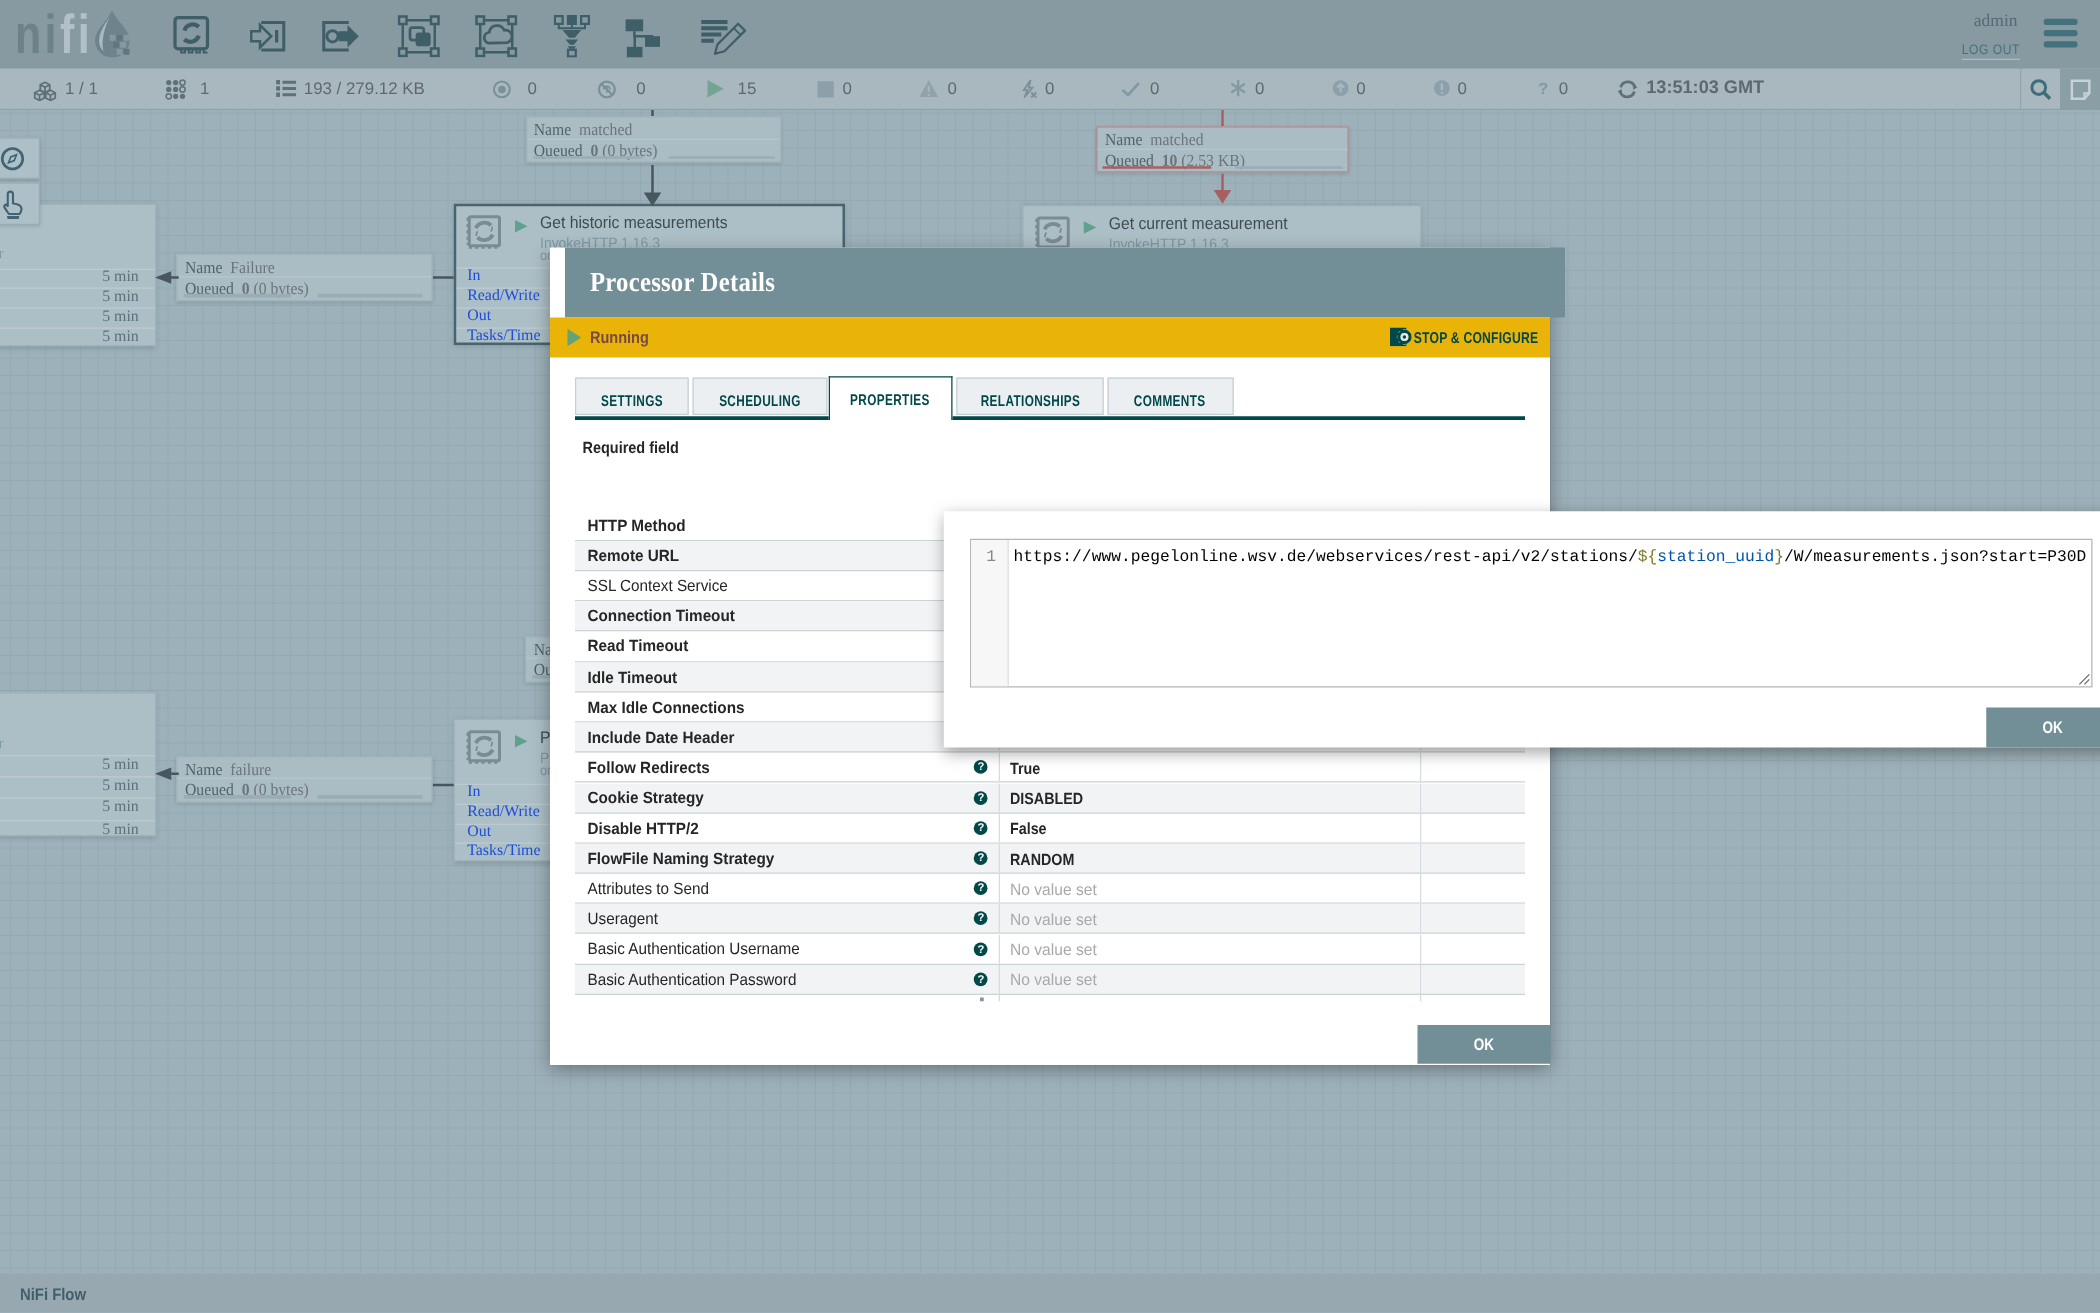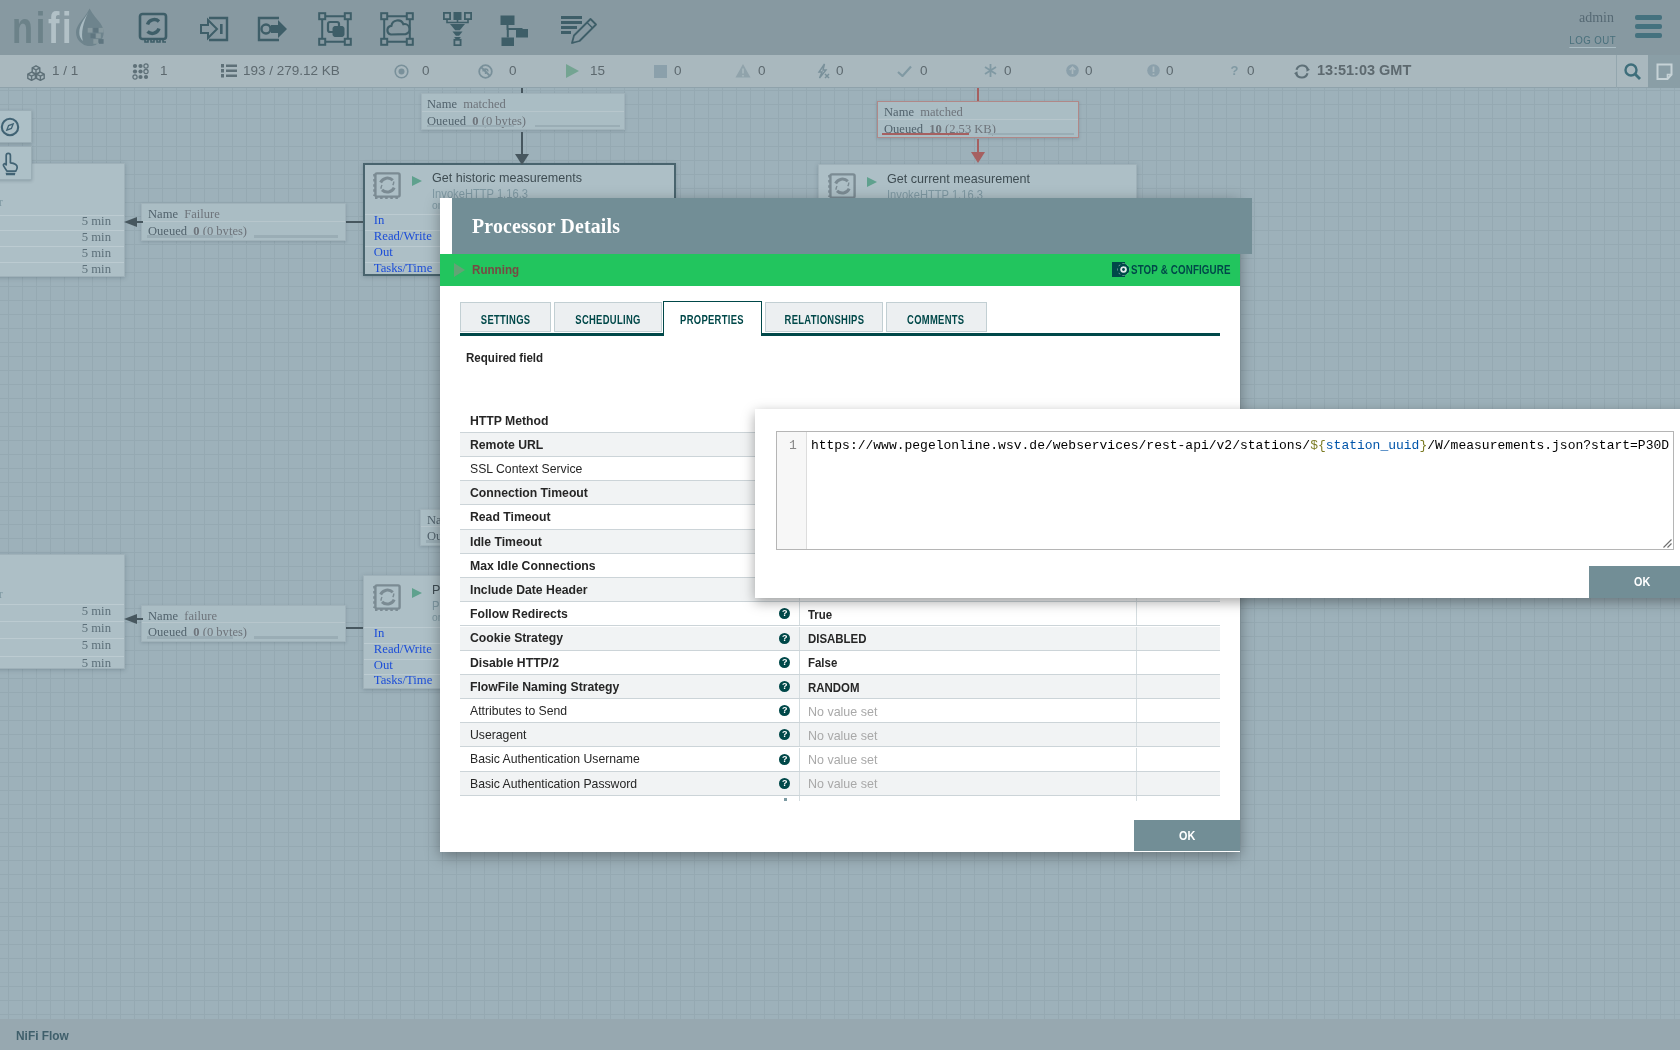--- a/index.html
+++ b/index.html
@@ -39,21 +39,21 @@
   .vline.red { background:#a66060; }
   .arrow-l { position:absolute; width:0; height:0; border-top:5.5px solid transparent; border-bottom:5.5px solid transparent; border-right:13px solid #47575f; }
   .arrow-d { position:absolute; width:0; height:0; border-left:7px solid transparent; border-right:7px solid transparent; border-top:11px solid #47575f; }
   .arrow-d.red { border-top-color:#a66060; }
   .play { position:absolute; width:0; height:0; border-top:5.6px solid transparent; border-bottom:5.6px solid transparent; border-left:10px solid #5fa18e; }
 
   
   #dialog { left:440px; top:198px; width:800px; height:654px; background:#fff; box-shadow:0 4px 14px rgba(0,0,0,.35); }
   #dlg-head { position:absolute; left:0; top:0; width:800px; height:56px; background:#728e96;margin-left:12px; }
   #dlg-head .t { position:absolute; left:20px; top:15px; color:#fff; font-family:"Liberation Serif", serif; font-weight:bold; font-size:22px; letter-spacing:.2px; transform:scaleX(.9); transform-origin:0 50%; }
-  #dlg-status { position:absolute; left:0; top:56px; width:800px; height:32px; background:#22c55e; }
+  #dlg-status { position:absolute; left:0; top:56px; width:800px; height:32px; background:#eab308; }
   .runplay { position:absolute; width:0; height:0; border-top:7px solid transparent; border-bottom:7px solid transparent; border-left:11px solid #62a475; }
   #dlg-status .run { position:absolute; left:32px; top:8px; font-size:13.5px; font-weight:bold; color:#774a44; transform:scaleX(.86); transform-origin:0 50%; }
   #dlg-status .sc { position:absolute; left:691px; top:9px; font-size:12.5px; font-weight:bold; color:#004849; letter-spacing:.2px; white-space:nowrap; transform:scaleX(.78); transform-origin:0 50%; }
   .tabs { position:absolute; left:19.5px; top:102.5px; height:36px; }
   .tab { position:absolute; top:1.5px; height:30px; background:#eceff1; border:1px solid #c2cfd3; color:#004849; font-size:12.4px; font-weight:bold; letter-spacing:.4px; text-align:center; line-height:29px; }
   .tab > span { display:inline-block; transform:translateY(3.4px) scaleX(.76); transform-origin:50% 50%; }
   .tab.active > span { transform:translateY(2.2px) scaleX(.76); }
   .tab.active { background:#fff; border:1px solid #004849; border-bottom:none; top:0; height:35.5px; z-index:3; line-height:32px; }
   .tabline { position:absolute; left:19.5px; top:135.3px; width:760px; height:2.4px; background:#004849; }
   .rfield { position:absolute; left:26px; top:152px; font-size:13px; font-weight:bold; color:#262626; transform:scaleX(.89); transform-origin:0 50%; }

